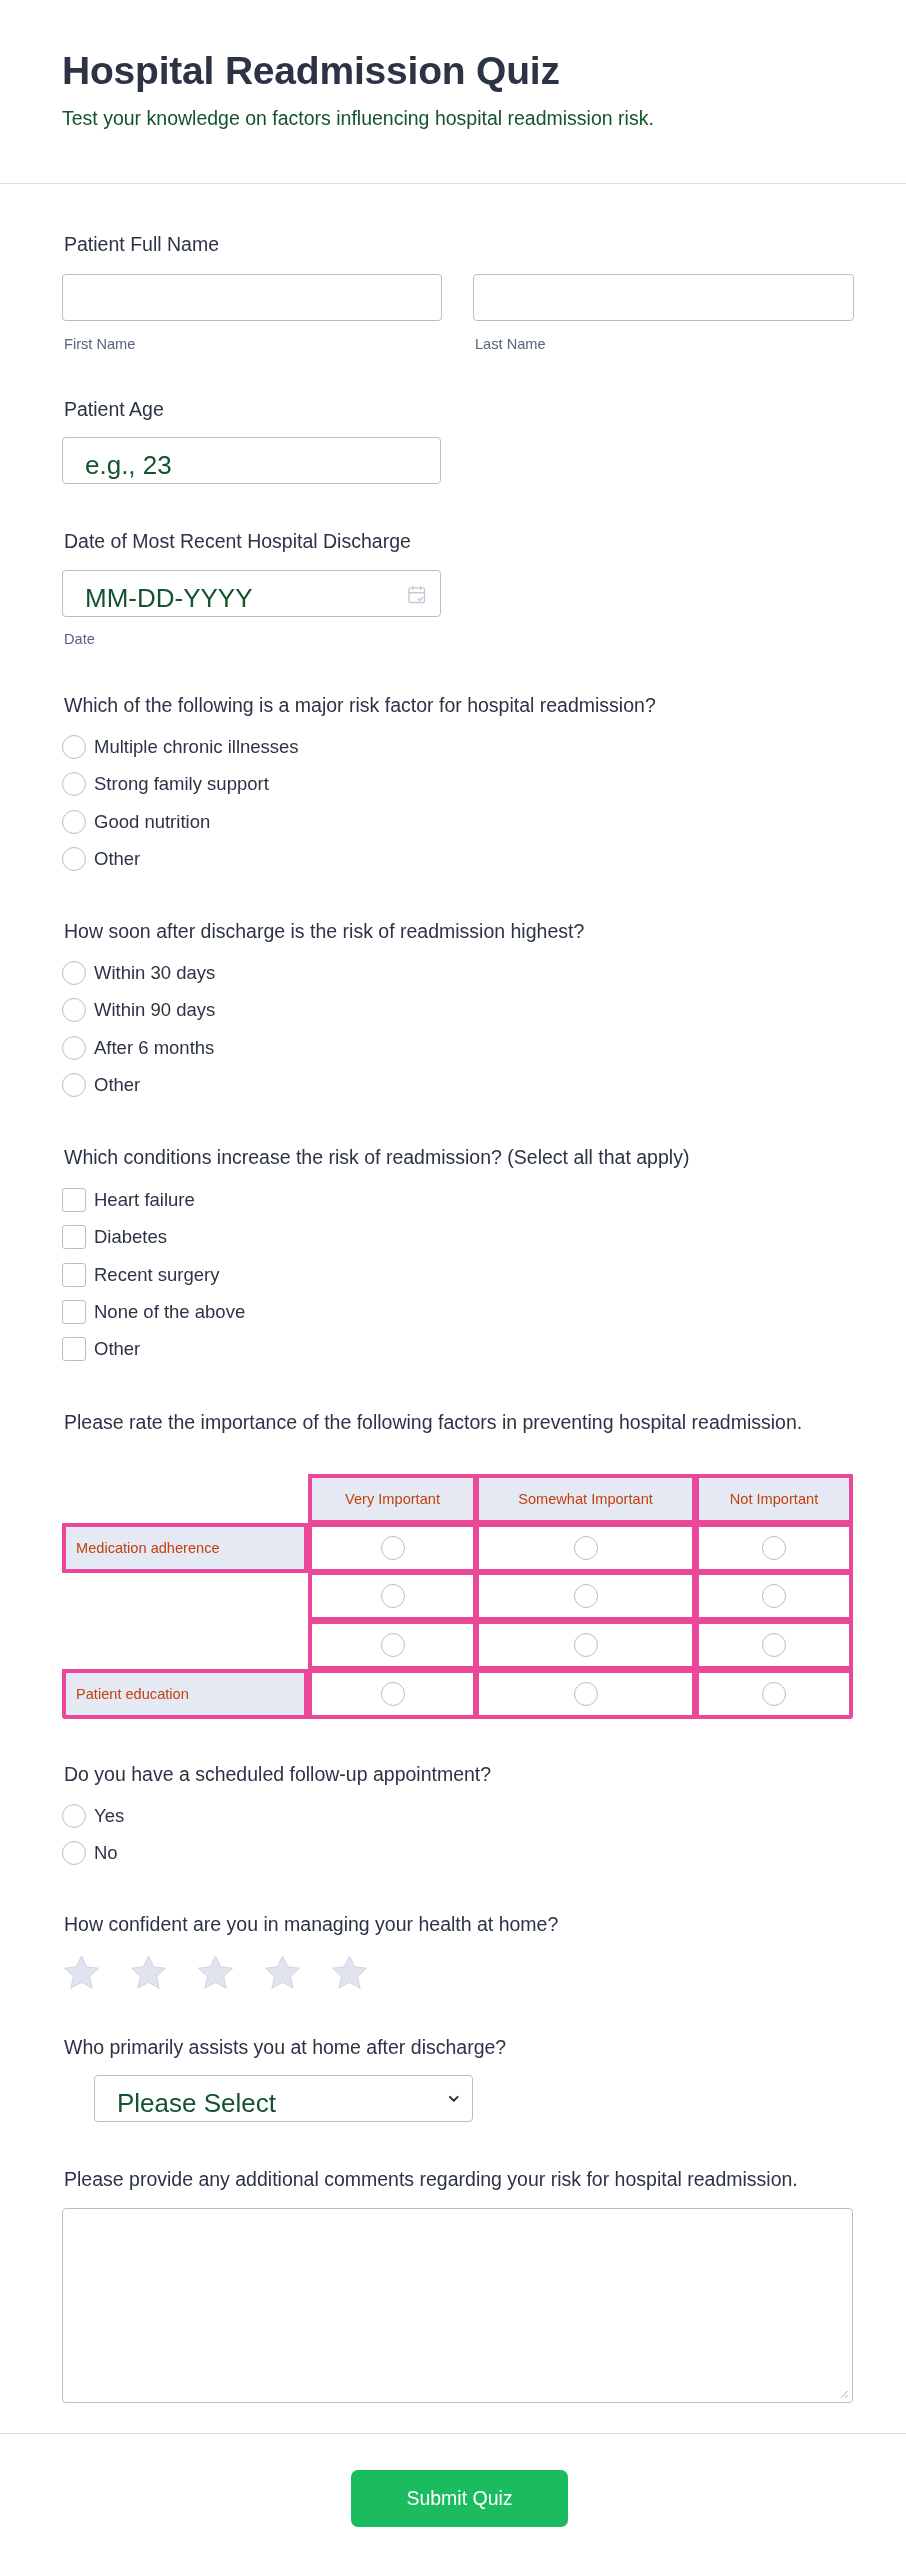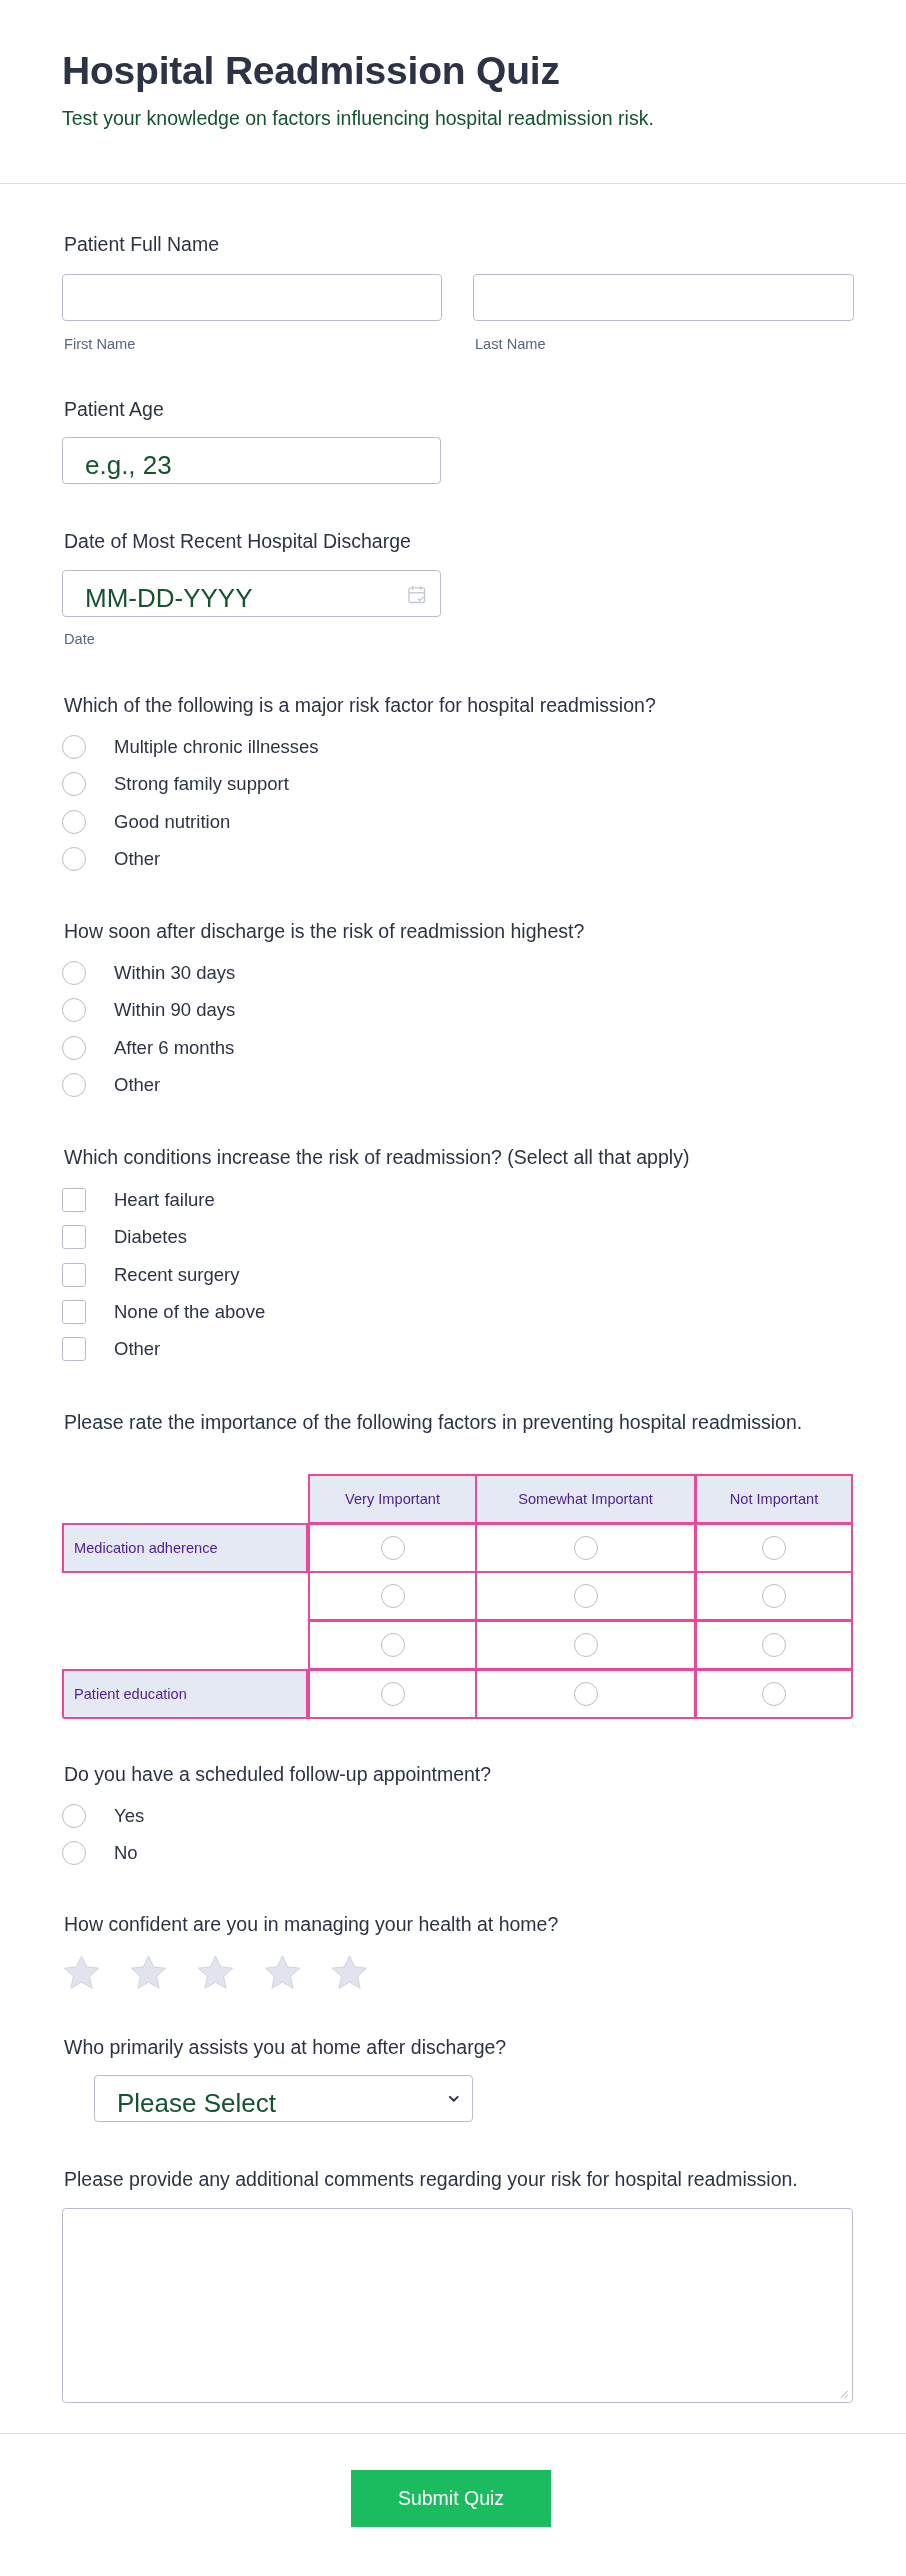--- a/index.html
+++ b/index.html
@@ -15,37 +15,37 @@
   .qlabel { left: 64px; font-size: 19.5px; color: #2c3345; white-space: nowrap; line-height: 23.4px; }
   .qlabel.wrap { white-space: normal; width: 740px; }
   .sublabel { font-size: 14.6px; color: #57647e; white-space: nowrap; }
 
   .input { background: #fff; border: 1px solid #b8bdc9; border-radius: 3.9px; height: 47px; }
   .placeholder { position: absolute; left: 22px; top: 11.7px; font-size: 26px; color: #14532d; white-space: nowrap; }
 
   .opt { left: 62px; height: 27px; display: flex; align-items: center; }
   .radio { width: 24px; height: 24px; border-radius: 50%; border: 1.5px solid #b8bdc9; background: #fff; flex: none; }
   .check { width: 24px; height: 24px; border-radius: 2.9px; border: 1.5px solid #b8bdc9; background: #fff; flex: none; }
-  .opt-text { margin-left: 28px; font-size: 18.5px; color: #2c3345; white-space: nowrap; text-align: center; }
+  .opt-text { margin-left: 8px; font-size: 18.5px; color: #2c3345; white-space: nowrap; text-align: center; }
 
   .matrix { left: 62px; top: 1474px; width: 791px; height: 245px; }
-  .mcell { position: absolute; border: 2px solid #ec4899; display: flex; align-items: center; justify-content: center; font-size: 14.6px; color: #4c1d95; }
+  .mcell { position: absolute; border: 4px solid #ec4899; display: flex; align-items: center; justify-content: center; font-size: 14.6px; color: #c2410c; }
   .mhead { background: #e5e9f4; }
   .mrowhead { background: #e5e9f4; justify-content: flex-start; padding-left: 10px; }
   .mradio { width: 24px; height: 24px; border-radius: 50%; border: 1.5px solid #b8bdc9; background: #fff; }
 
   .star { width: 39px; height: 37px; }
 
   .select-chevron { position: absolute; right: 11.7px; top: 15.6px; width: 13.6px; height: 13.6px; }
   .cal-icon { position: absolute; right: 13.6px; top: 12.7px; width: 19.5px; height: 21.4px; }
 
   .textarea { left: 62px; top: 2208px; width: 791px; height: 195px; background: #fff; border: 1px solid #b8bdc9; border-radius: 3.9px; }
   .resize { position: absolute; right: 2.9px; bottom: 2.9px; width: 9.7px; height: 9.7px; }
 
-  .submit { left: 351px; top: 2470px; width: 200px; height: 57px; background: #1bbc5f; border-radius: 0; color: #fff; font-size: 19.5px; display: flex; align-items: center; justify-content: center; cursor: pointer; }
+  .submit { left: 351px; top: 2470px; width: 217px; height: 57px; background: #1bbc5f; border-radius: 7px; color: #fff; font-size: 19.5px; display: flex; align-items: center; justify-content: center; cursor: pointer; }
 </style>
 </head>
 <body>
 
 <div class="abs title">Hospital Readmission Quiz</div>
 <div class="abs subtitle">Test your knowledge on factors influencing hospital readmission risk.</div>
 <div class="abs hdivider" style="top:183px"></div>
 
 <div class="abs qlabel" style="top:233px">Patient Full Name</div>
 <input class="abs input" style="left: 62px; top: 274px; width: 380px;" type="text" value="">

